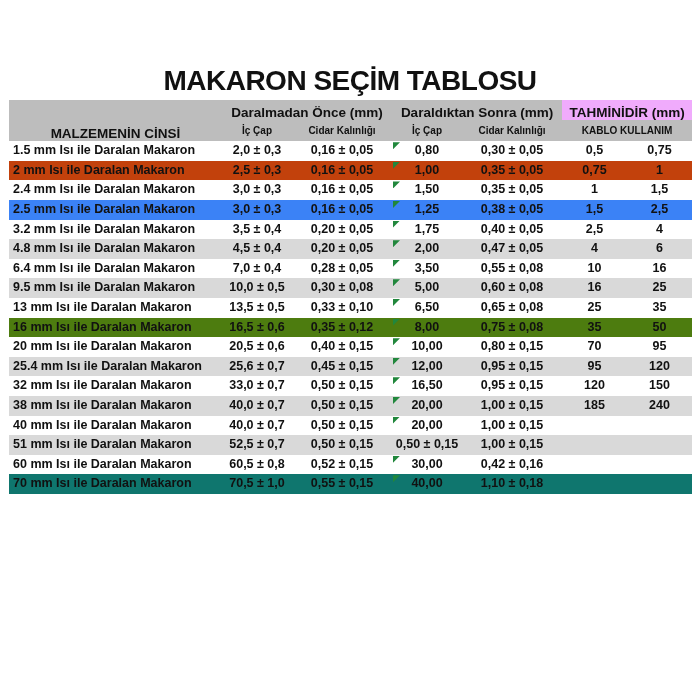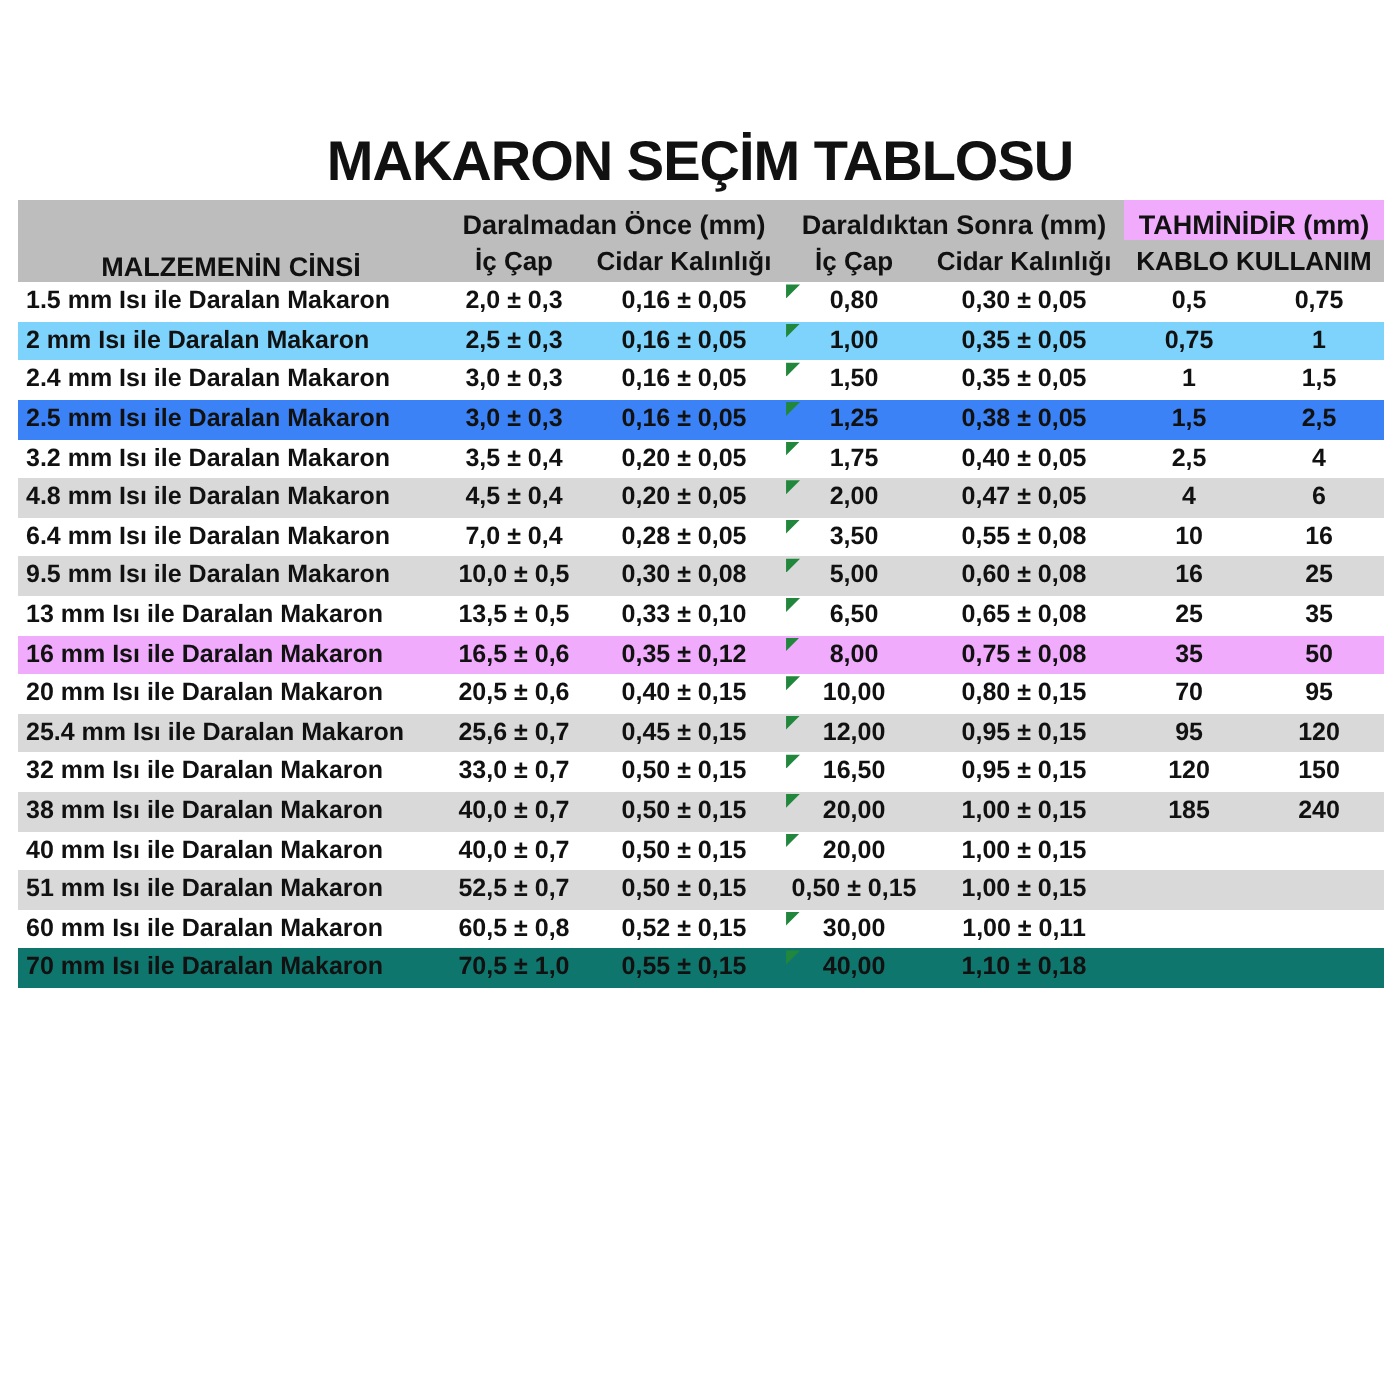--- a/index.html
+++ b/index.html
@@ -38,21 +38,21 @@
     background: #bdbdbd;
     font-size: 13px;
     font-weight: 700;
     color: #111;
     padding: 0;
     text-align: center;
     white-space: nowrap;
     overflow: hidden;
   }
   tr.group-row th { height: 20px; font-size: 13.5px; vertical-align: bottom; padding-top: 2px; }
-  tr.sub-row   th { height: 21px; font-size: 13px;   vertical-align: middle; }
+  tr.sub-row   th { height: 21px; font-size: 10px;   vertical-align: middle; }
   th.material-head { font-size: 13.5px; vertical-align: middle; }
 
   tbody td {
     height: 19.6px;
     line-height: 19.6px;
     padding: 0;
     font-size: 12.5px;
     font-weight: 700;
     text-align: center;
     white-space: nowrap;
@@ -107,21 +107,21 @@
     <tbody id="table-body">
         <tr>
           <td class="material">1.5 mm Isı ile Daralan Makaron</td>
           <td>2,0 ± 0,3</td>
           <td>0,16 ± 0,05</td>
           <td class="flag-cell"><span class="cell-flag" style="background: rgb(33, 135, 60);"></span>0,80</td>
           <td>0,30 ± 0,05</td>
           <td>0,5</td>
           <td>0,75</td>
         </tr>
-        <tr style="background: #7dd3fc; padding-left: 24px;">
+        <tr style="background: #c2410c; padding-left: 24px;">
           <td class="material">2 mm Isı ile Daralan Makaron</td>
           <td>2,5 ± 0,3</td>
           <td>0,16 ± 0,05</td>
           <td class="flag-cell"><span class="cell-flag" style="background: rgb(33, 135, 60);"></span>1,00</td>
           <td>0,35 ± 0,05</td>
           <td>0,75</td>
           <td>1</td>
         </tr>
         <tr>
           <td class="material">2.4 mm Isı ile Daralan Makaron</td>
@@ -179,21 +179,21 @@
         </tr>
         <tr>
           <td class="material">13 mm Isı ile Daralan Makaron</td>
           <td>13,5 ± 0,5</td>
           <td>0,33 ± 0,10</td>
           <td class="flag-cell"><span class="cell-flag" style="background: rgb(33, 135, 60);"></span>6,50</td>
           <td>0,65 ± 0,08</td>
           <td>25</td>
           <td>35</td>
         </tr>
-        <tr style="background: #f0abfc;">
+        <tr style="background: #4d7c0f;">
           <td class="material">16 mm Isı ile Daralan Makaron</td>
           <td>16,5 ± 0,6</td>
           <td>0,35 ± 0,12</td>
           <td class="flag-cell"><span class="cell-flag" style="background: rgb(33, 135, 60);"></span>8,00</td>
           <td>0,75 ± 0,08</td>
           <td>35</td>
           <td>50</td>
         </tr>
         <tr>
           <td class="material">20 mm Isı ile Daralan Makaron</td>
@@ -247,21 +247,21 @@
           <td class="flag-cell">0,50 ± 0,15</td>
           <td>1,00 ± 0,15</td>
           <td></td>
           <td></td>
         </tr>
         <tr>
           <td class="material">60 mm Isı ile Daralan Makaron</td>
           <td>60,5 ± 0,8</td>
           <td>0,52 ± 0,15</td>
           <td class="flag-cell"><span class="cell-flag" style="background: rgb(33, 135, 60);"></span>30,00</td>
-          <td>1,00 ± 0,11</td>
+          <td>0,42 ± 0,16</td>
           <td></td>
           <td></td>
         </tr>
         <tr style="background: #0f766e;">
           <td class="material">70 mm Isı ile Daralan Makaron</td>
           <td>70,5 ± 1,0</td>
           <td>0,55 ± 0,15</td>
           <td class="flag-cell"><span class="cell-flag" style="background: rgb(33, 135, 60);"></span>40,00</td>
           <td>1,10 ± 0,18</td>
           <td></td>

